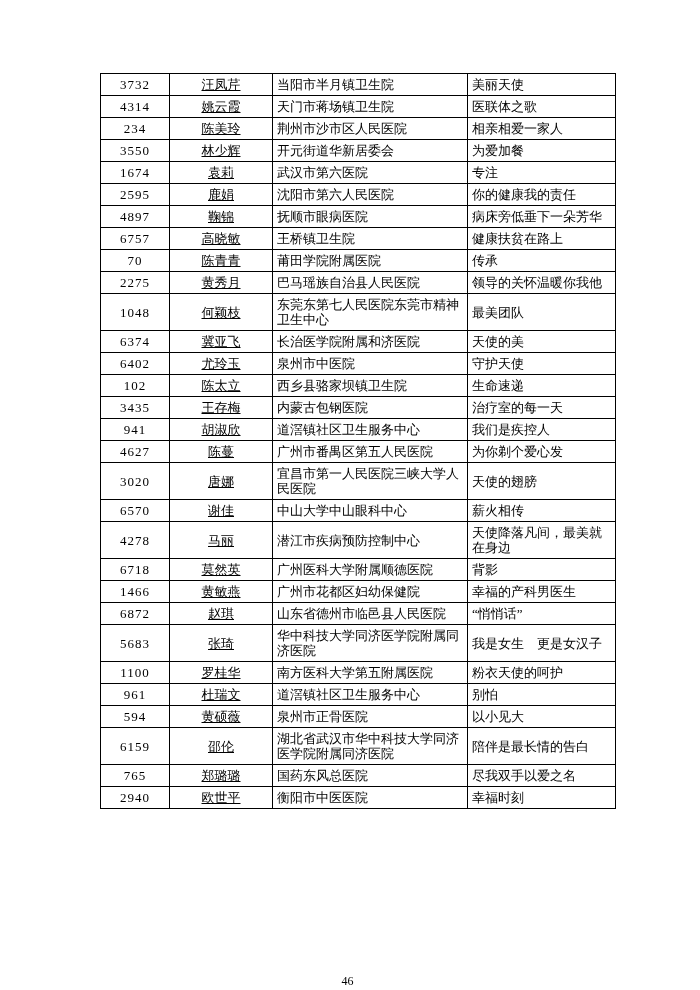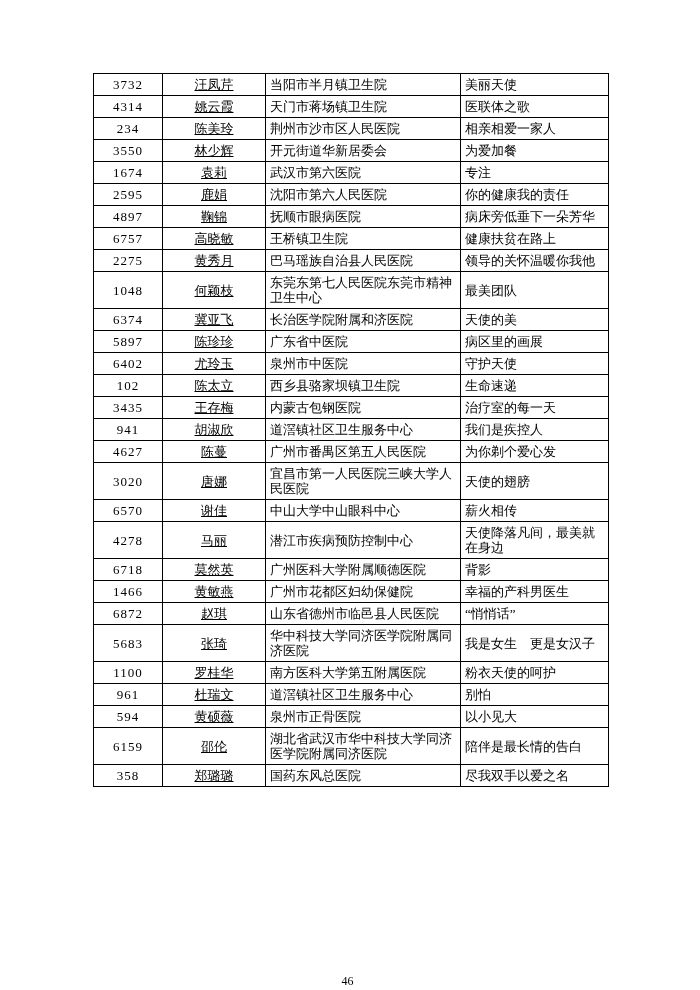--- a/index.html
+++ b/index.html
@@ -17,21 +17,21 @@
   .page {
     width: 700px;
     height: 990px;
     background: #ffffff;
     position: relative;
     overflow: hidden;
   }
   table.entries {
     border-collapse: collapse;
     position: absolute;
-    left: 93px;
+    left: 100px;
     top: 73px;
     width: 509px;
     table-layout: fixed;
   }
   table.entries td {
     border: 1px solid #000000;
     font-size: 13px;
     line-height: 15px;
     padding: 3px 4px;
     vertical-align: middle;
@@ -100,44 +100,44 @@
           <td class="col-org">抚顺市眼病医院</td>
           <td class="col-work">病床旁低垂下一朵芳华</td>
         </tr>
         <tr>
           <td class="col-num">6757</td>
           <td class="col-name">高晓敏</td>
           <td class="col-org">王桥镇卫生院</td>
           <td class="col-work">健康扶贫在路上</td>
         </tr>
         <tr>
+          <td class="col-num">70</td>
+          <td class="col-name">陈青青</td>
+          <td class="col-org">莆田学院附属医院</td>
+          <td class="col-work">传承</td>
+        </tr>
+        <tr>
           <td class="col-num">2275</td>
           <td class="col-name">黄秀月</td>
           <td class="col-org">巴马瑶族自治县人民医院</td>
           <td class="col-work">领导的关怀温暖你我他</td>
         </tr>
         <tr>
           <td class="col-num">1048</td>
           <td class="col-name">何颖枝</td>
           <td class="col-org">东莞东第七人民医院东莞市精神卫生中心</td>
           <td class="col-work">最美团队</td>
         </tr>
         <tr>
           <td class="col-num">6374</td>
           <td class="col-name">冀亚飞</td>
           <td class="col-org">长治医学院附属和济医院</td>
           <td class="col-work">天使的美</td>
         </tr>
         <tr>
-          <td class="col-num">5897</td>
-          <td class="col-name">陈珍珍</td>
-          <td class="col-org">广东省中医院</td>
-          <td class="col-work">病区里的画展</td>
-        </tr>
-        <tr>
           <td class="col-num">6402</td>
           <td class="col-name">尤玲玉</td>
           <td class="col-org">泉州市中医院</td>
           <td class="col-work">守护天使</td>
         </tr>
         <tr>
           <td class="col-num">102</td>
           <td class="col-name">陈太立</td>
           <td class="col-org">西乡县骆家坝镇卫生院</td>
           <td class="col-work">生命速递</td>
@@ -220,23 +220,29 @@
           <td class="col-org">泉州市正骨医院</td>
           <td class="col-work">以小见大</td>
         </tr>
         <tr>
           <td class="col-num">6159</td>
           <td class="col-name">邵伦</td>
           <td class="col-org">湖北省武汉市华中科技大学同济医学院附属同济医院</td>
           <td class="col-work">陪伴是最长情的告白</td>
         </tr>
         <tr>
-          <td class="col-num">358</td>
+          <td class="col-num">765</td>
           <td class="col-name">郑璐璐</td>
           <td class="col-org">国药东风总医院</td>
           <td class="col-work">尽我双手以爱之名</td>
         </tr>
+        <tr>
+          <td class="col-num">2940</td>
+          <td class="col-name">欧世平</td>
+          <td class="col-org">衡阳市中医医院</td>
+          <td class="col-work">幸福时刻</td>
+        </tr>
       </tbody>
   </table>
 
   <div class="page-number">46</div>
 
 </div>
 
 </body></html>

